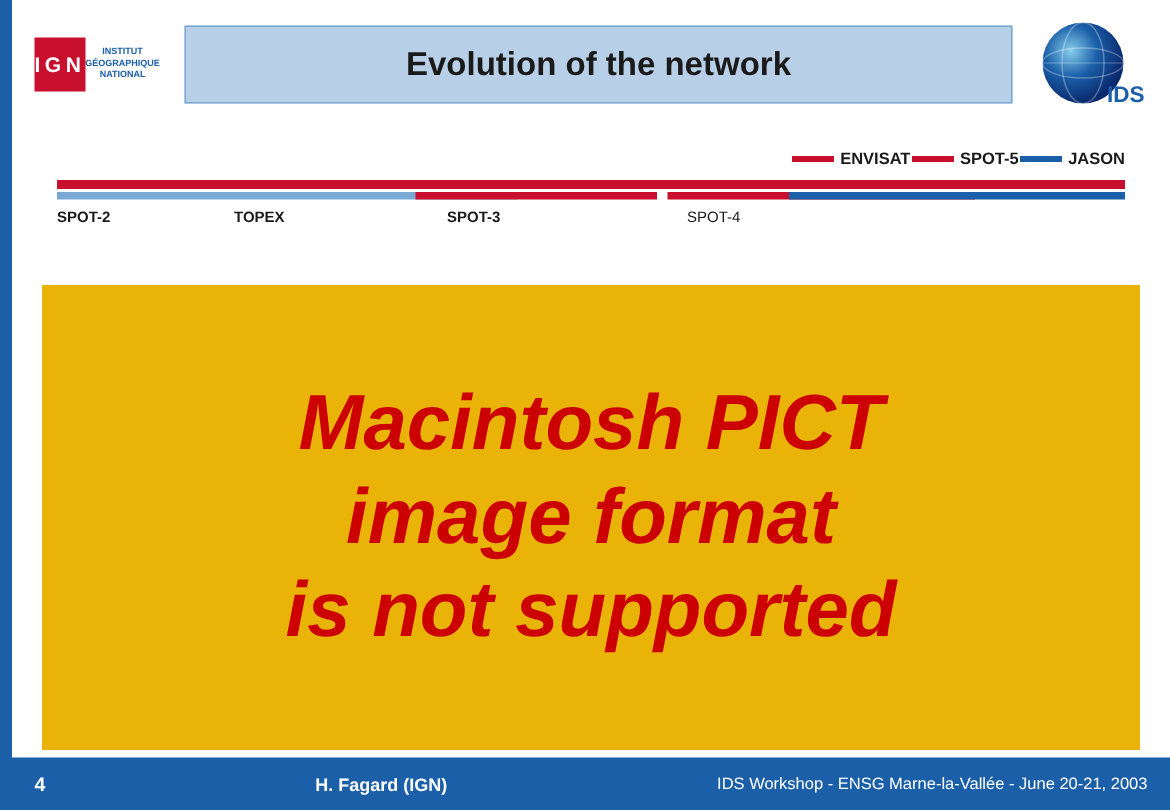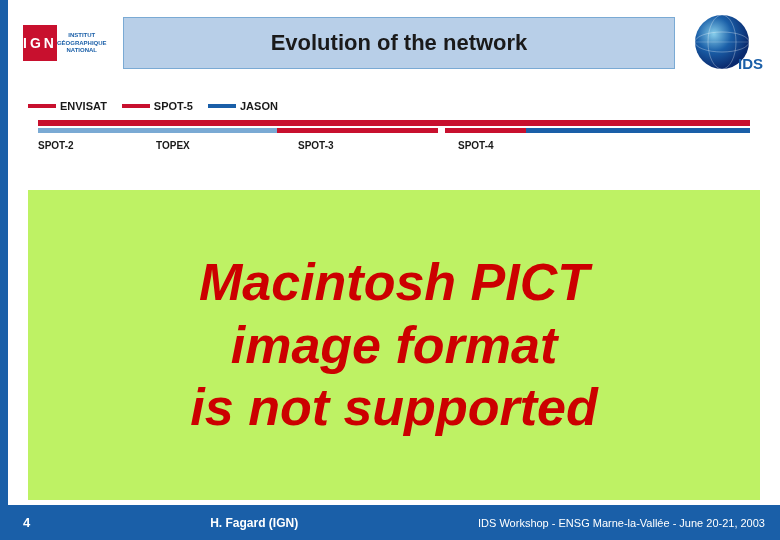--- a/index.html
+++ b/index.html
@@ -109,21 +109,22 @@
     
     .timeline-area {
       padding: 15px 20px 10px 20px;
       position: relative;
       height: 100px;
     }
 
     
     .legend-row {
       display: flex;
-      gap: 15px;
+      justify-content: flex-end;
+      gap: 1px;
       margin-bottom: 8px;
       padding-right: 10px;
       font-size: 11px;
       font-weight: bold;
       color: #1a1a1a;
     }
 
     .legend-item {
       display: flex;
       align-items: center;
@@ -135,21 +136,21 @@
       height: 4px;
       display: inline-block;
     }
 
     
     .image-area {
       flex: 1;
       display: flex;
       align-items: center;
       justify-content: center;
-      background: #bef264;
+      background: #eab308;
       margin: 5px 20px;
       position: relative;
       overflow: hidden;
     }
 
     .pict-message {
       text-align: center;
       color: #cc0000;
       font-size: 52px;
       font-weight: bold;
@@ -259,21 +260,21 @@
 
       <div style="position:absolute; top:8px; left:34%; width:22%; height:5px; background:#c8102e;"></div>
 
       <div style="position:absolute; top:8px; left:57%; width:28%; height:5px; background:#c8102e;"></div>
 
       <div style="position:absolute; top:8px; left:68%; right:10px; height:5px; background:#1a5fa8;"></div>
 
       <div style="position:absolute; top:20px; left:10px; font-size:10px; font-weight:bold; color:#1a1a1a;">SPOT-2</div>
       <div style="position:absolute; top:20px; left:80px; font-size:10px; font-weight:bold; color:#1a1a1a;margin-left:48px;">TOPEX</div>
       <div style="position:absolute; top:20px; left:270px; font-size:10px; font-weight:bold; color:#1a1a1a;">SPOT-3</div>
-      <div style="position:absolute; top:20px; left:430px; font-size:10px; font-weight:bold; color:#1a1a1a;">SPOT-4</div>
+      <div style="position:absolute; top:20px; left:430px; font-size:10px; font-weight:normal; color:#1a1a1a;">SPOT-4</div>
     </div>
   </div>
 
   <div class="image-area">
     <div class="pict-message">
       <div>Macintosh PICT</div>
       <div>image format</div>
       <div>is not supported</div>
     </div>
   </div>

